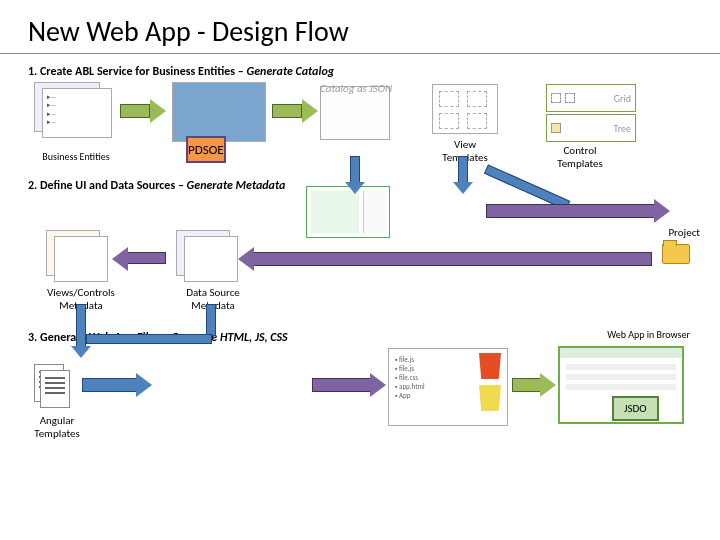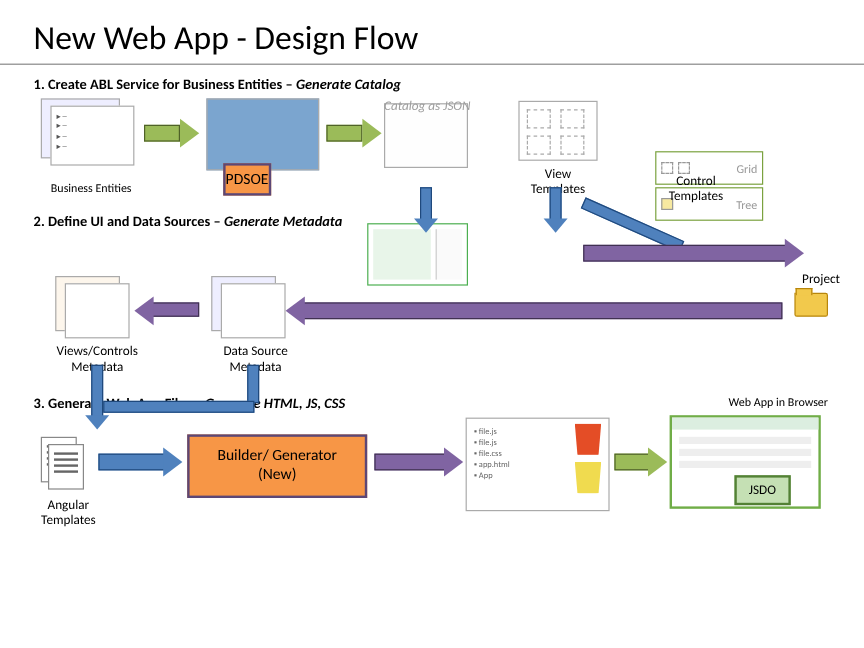--- a/index.html
+++ b/index.html
@@ -87,21 +87,20 @@
     border: 1px solid #7ba23f;
     background: #fff;
     width: 90px;
     height: 28px;
     font-size: 10px;
     color: #999;
     display: flex;
     align-items: center;
     gap: 4px;
     padding: 2px 4px;
-    margin-top: 42px;
   }
   .ctl-box .sq {
     width: 10px; height: 10px; border:1px dashed #999; display:inline-block;
   }
   .sec-label {
     position: absolute;
     font-size: 11px;
     text-align: center;
   }
   .proj-label {
@@ -272,22 +271,20 @@
   <div class="doc" style="left:34px; top:16px;"></div>
   <div class="doc" style="left:40px; top:22px;"></div>
   <div class="sec-label" style="left:22px; top:66px; width:70px; white-space:pre-line;">Angular
 Templates</div>
 
   <div class="blue-arrow">
     <div class="arrow-body" style="left:82px; top:30px; width:56px;"></div>
     <div class="arrow-r" style="left:136px; top:25px;"></div>
   </div>
 
-  <div class="badge purple-border" style="left:156px; top:14px; width:150px; font-size:13px; white-space:pre-line; line-height:1.25; padding:8px 4px;">Builder/ Generator
-(New)</div>
 
   <div class="purple-arrow">
     <div class="arrow-body" style="left:312px; top:30px; width:60px;"></div>
     <div class="arrow-r" style="left:370px; top:25px;"></div>
   </div>
 
   <div class="thumb" style="left:388px; top:0px; width:120px; height:78px; background:#fff;">
     <div style="position:absolute;left:6px;top:6px;font-size:7px;color:#666;">▪ file.js<br>▪ file.js<br>▪ file.css<br>▪ app.html<br>▪ App</div>
 
     <div style="position:absolute;right:6px;top:4px;width:22px;height:26px;background:#e44d26;clip-path:polygon(0 0,100% 0,90% 100%,50% 110%,10% 100%);"></div>

